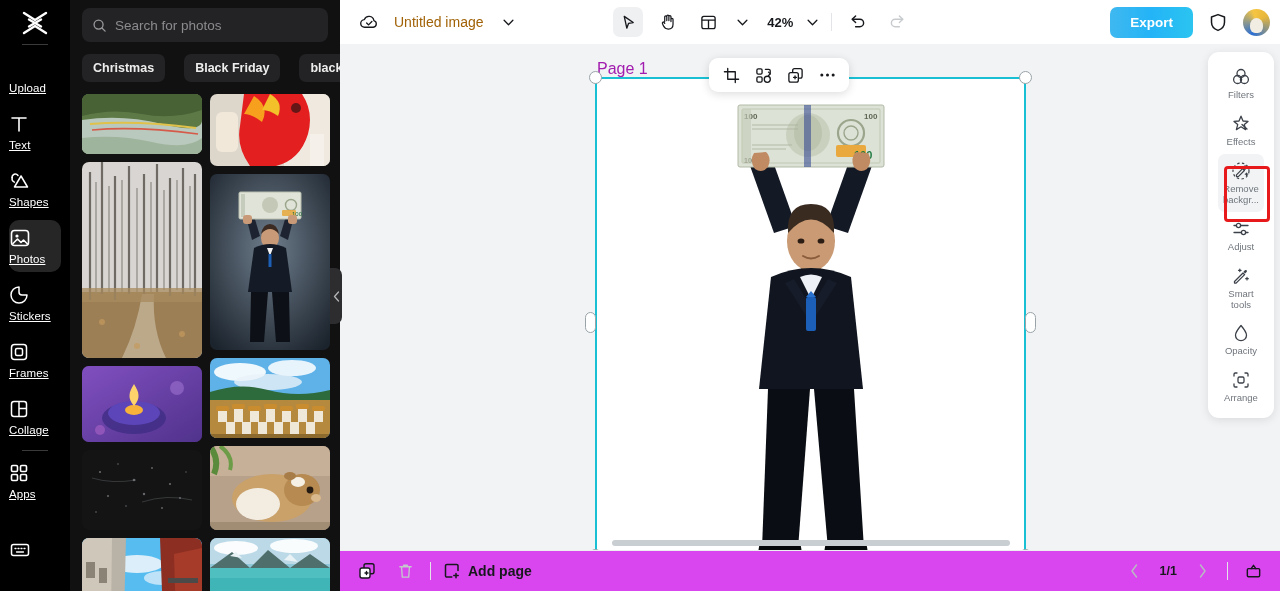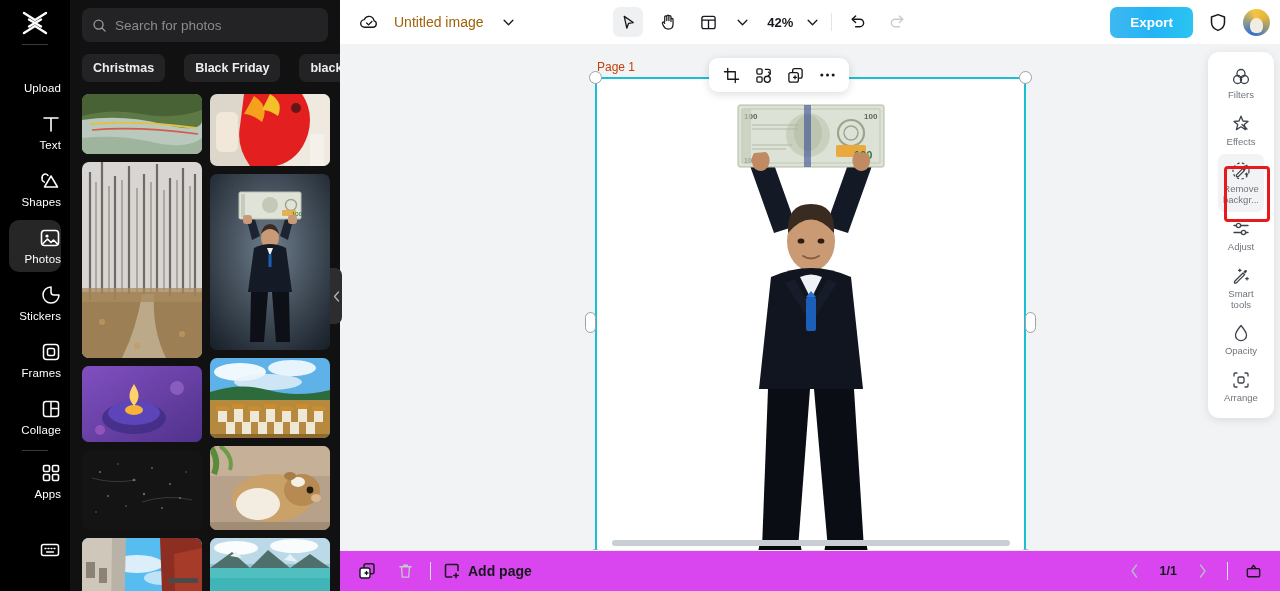--- a/index.html
+++ b/index.html
@@ -13,22 +13,22 @@
   
   .rail {
     width: 70px; height: 591px; background: #000;
     display: flex; flex-direction: column; align-items: center;
     padding-top: 6px; flex: 0 0 70px; position: relative; z-index: 5;
   }
   .logo { width: 42px; height: 34px; display: flex; align-items: center; justify-content: center; margin-bottom: 2px; }
   .rail-div { width: 26px; height: 1px; background: #3a3a3a; margin: 2px 0 4px; }
   .rail-item {
     width: 52px; height: 52px; border-radius: 10px; margin-bottom: 5px;
-    display: flex; flex-direction: column; align-items: flex-end; justify-content: center;
-    color: #fff; cursor: pointer;
+    display: flex; flex-direction: column; align-items: flex-start; justify-content: center;
+    color: #fff; cursor: pointer; text-decoration: underline;
   }
   .rail-item.active { background: #262626; }
   .rail-ico { height: 24px; display: flex; align-items: center; justify-content: center; }
   .rail-label { font-size: 11.5px; margin-top: 3px; line-height: 1.1; letter-spacing: .1px; }
 
   
   .panel {
     width: 270px; flex: 0 0 270px; height: 591px; background: #111112;
     position: relative; padding: 0 12px; overflow: hidden;
   }
@@ -73,21 +73,21 @@
   }
   .avatar {
     width: 27px; height: 27px; border-radius: 50%; cursor: pointer;
     background: conic-gradient(from 200deg,#2b6fd4,#f5c542 40%,#e8b73a 60%,#2b6fd4);
     display: flex; align-items: center; justify-content: center; overflow: hidden;
   }
   .avatar-in { width: 13px; height: 15px; border-radius: 50% 50% 40% 40%; background: #f2ede3; margin-top: 7px; }
 
   
   .stage { position: absolute; inset: 44px 0 41px 0; }
-  .page-label { position: absolute; left: 257px; top: 16px; font-size: 12px; color: #c2410c; }
+  .page-label { position: absolute; left: 257px; top: 16px; font-size: 16px; color: #a21caf; }
   .canvas {
     position: absolute; left: 257px; top: 35px; width: 427px; height: 475px;
     background: #fff;
   }
   .sel-box { position: absolute; left: 255px; top: 33px; width: 431px; height: 479px; }
   .sel-edge { position: absolute; background: #19c0d4; }
   .sel-edge.t { left: 0; top: 0; width: 100%; height: 2px; }
   .sel-edge.b { left: 0; bottom: 0; width: 100%; height: 2px; }
   .sel-edge.l { left: 0; top: 0; width: 2px; height: 100%; }
   .sel-edge.r { right: 0; top: 0; width: 2px; height: 100%; }

